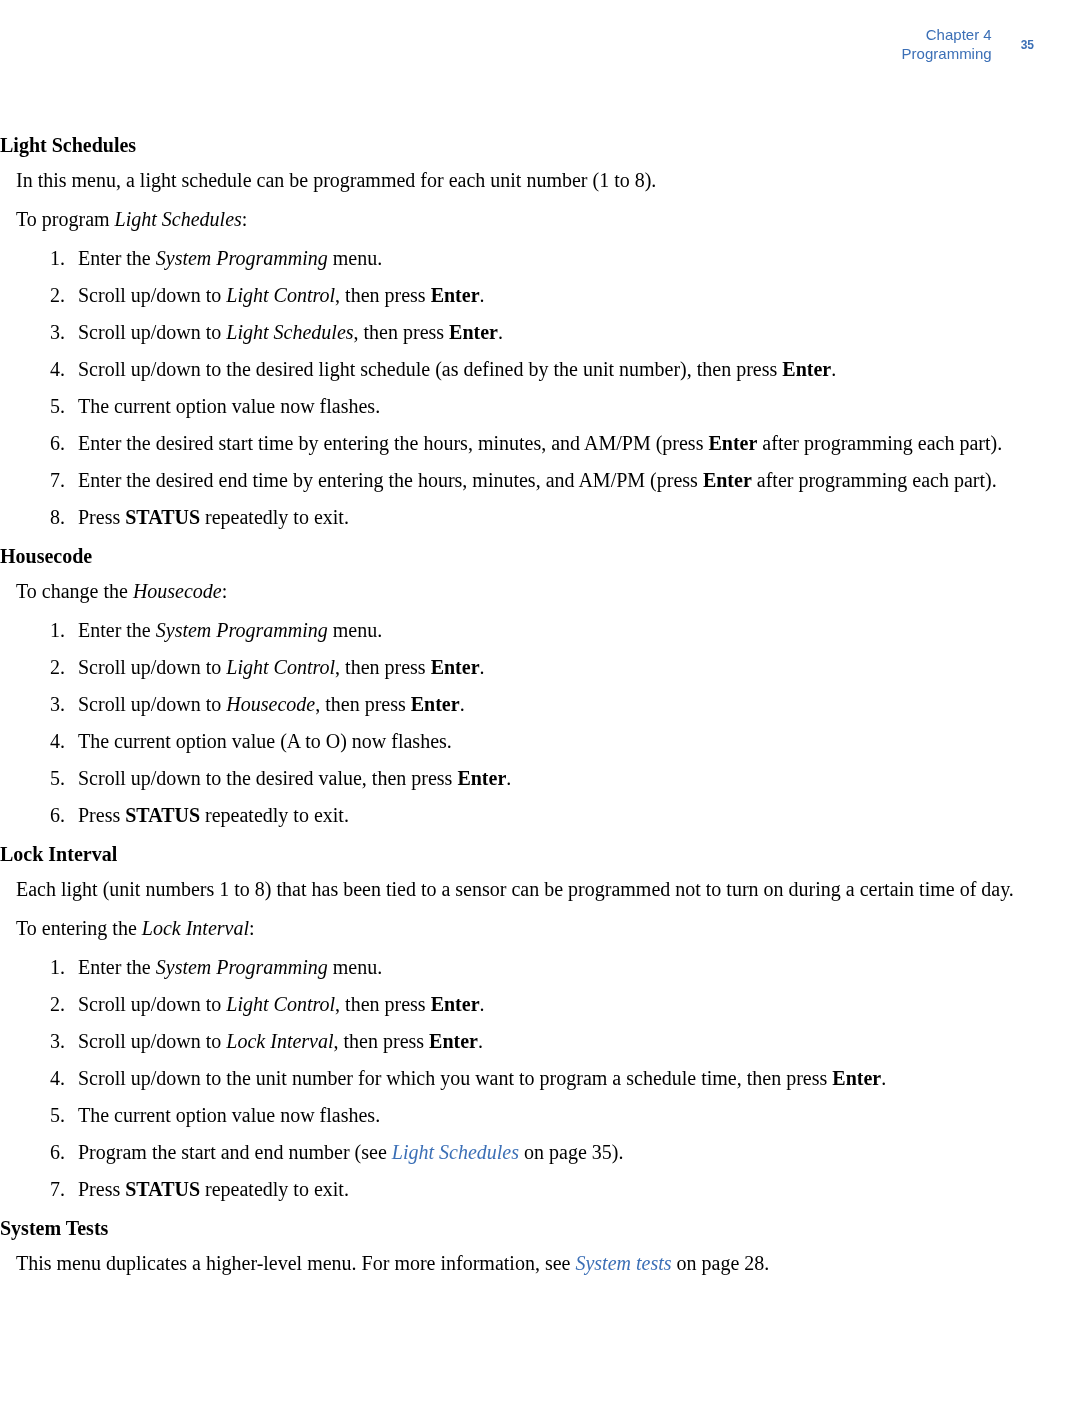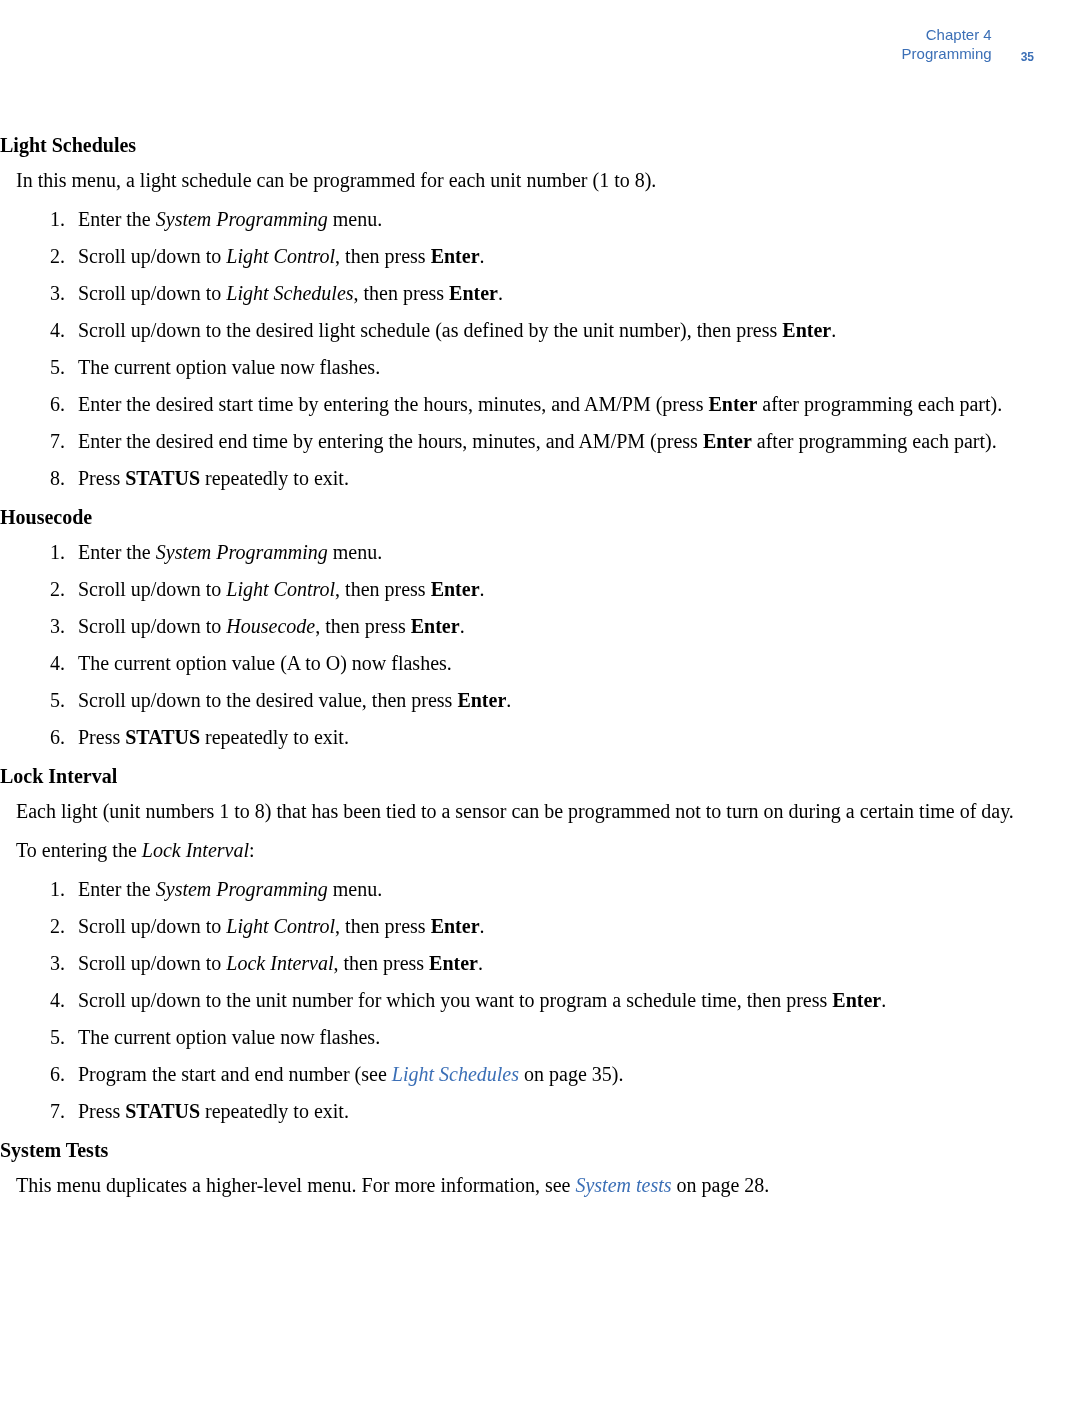--- a/index.html
+++ b/index.html
@@ -10,21 +10,21 @@
     width: 1068px;
     background: #fff;
   }
   .page {
     padding: 26px 34px 40px 0px;
     box-sizing: border-box;
   }
   .header {
     display: flex;
     justify-content: flex-end;
-    align-items: flex-end;
+    align-items: center;
     font-family: Arial, Helvetica, sans-serif;
     margin-bottom: 70px;
   }
   .header-left {
     text-align: right;
     padding-right: 14px;
     color: #3b6fb6;
     font-size: 15px;
     line-height: 1.25;
   }
@@ -72,32 +72,38 @@
     <div class="header-left">
       <div>Chapter 4</div>
       <div>Programming</div>
     </div>
     <div class="header-divider"></div>
     <div class="header-right">35</div>
   </div>
 
   <h3 class="section">Light Schedules</h3>
   <p>In this menu, a light schedule can be programmed for each unit number (1 to 8).</p>
+  <p>
+    <span>To program </span><span class="italic">Light Schedules</span><span>:</span>
+  </p>
   <ol class="steps">
     <li><span>Enter the </span><span class="italic">System Programming</span><span> menu.</span></li>
     <li><span>Scroll up/down to </span><span class="italic">Light Control</span><span>, then press </span><span class="bold">Enter</span><span>.</span></li>
     <li><span>Scroll up/down to </span><span class="italic">Light Schedules</span><span>, then press </span><span class="bold">Enter</span><span>.</span></li>
     <li><span>Scroll up/down to the desired light schedule (as defined by the unit number), then press </span><span class="bold">Enter</span><span>.</span></li>
     <li>The current option value now flashes.</li>
     <li><span>Enter the desired start time by entering the hours, minutes, and AM/PM (press </span><span class="bold">Enter</span><span> after programming each part).</span></li>
     <li><span>Enter the desired end time by entering the hours, minutes, and AM/PM (press </span><span class="bold">Enter</span><span> after programming each part).</span></li>
     <li><span>Press </span><span class="bold">STATUS</span><span> repeatedly to exit.</span></li>
   </ol>
 
   <h3 class="section">Housecode</h3>
+  <p>
+    <span>To change the </span><span class="italic">Housecode</span><span>:</span>
+  </p>
   <ol class="steps">
     <li><span>Enter the </span><span class="italic">System Programming</span><span> menu.</span></li>
     <li><span>Scroll up/down to </span><span class="italic">Light Control</span><span>, then press </span><span class="bold">Enter</span><span>.</span></li>
     <li><span>Scroll up/down to </span><span class="italic">Housecode</span><span>, then press </span><span class="bold">Enter</span><span>.</span></li>
     <li>The current option value (A to O) now flashes.</li>
     <li><span>Scroll up/down to the desired value, then press </span><span class="bold">Enter</span><span>.</span></li>
     <li><span>Press </span><span class="bold">STATUS</span><span> repeatedly to exit.</span></li>
   </ol>
 
   <h3 class="section">Lock Interval</h3>

